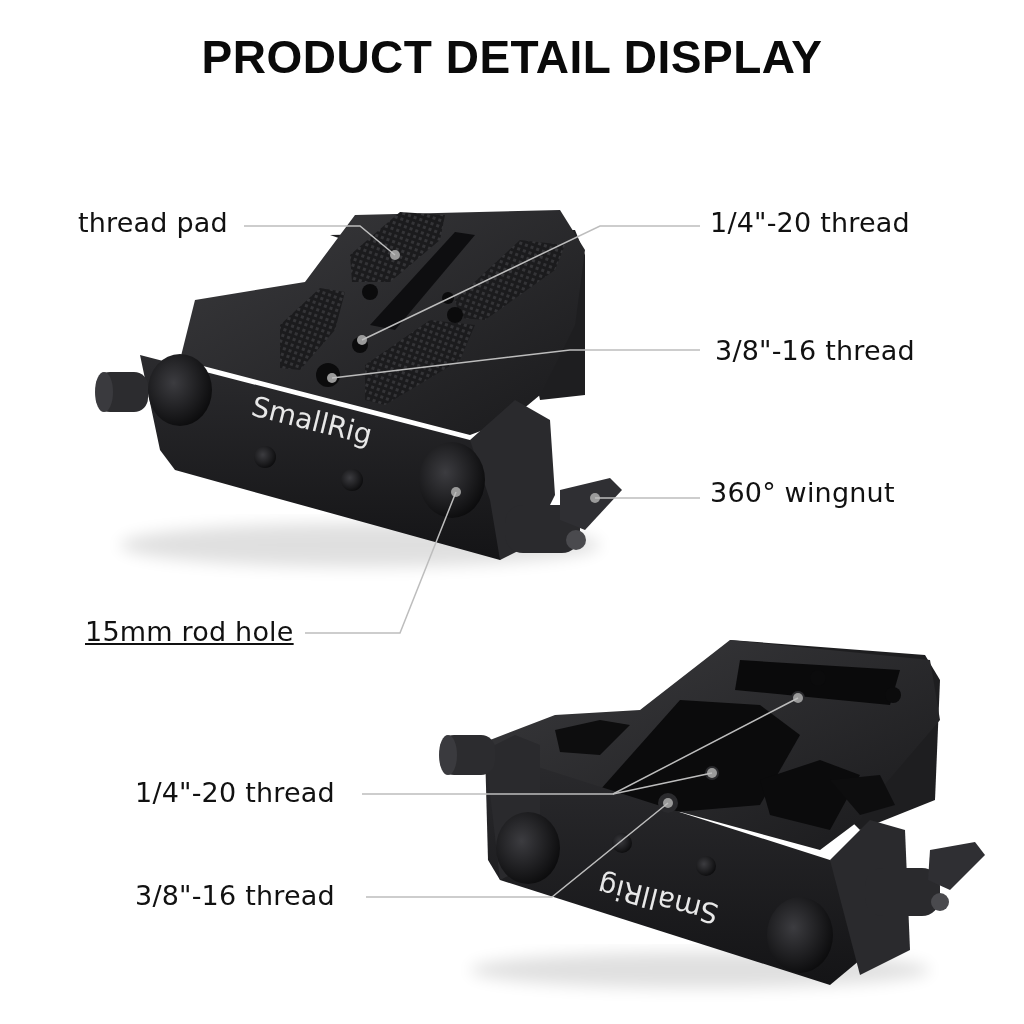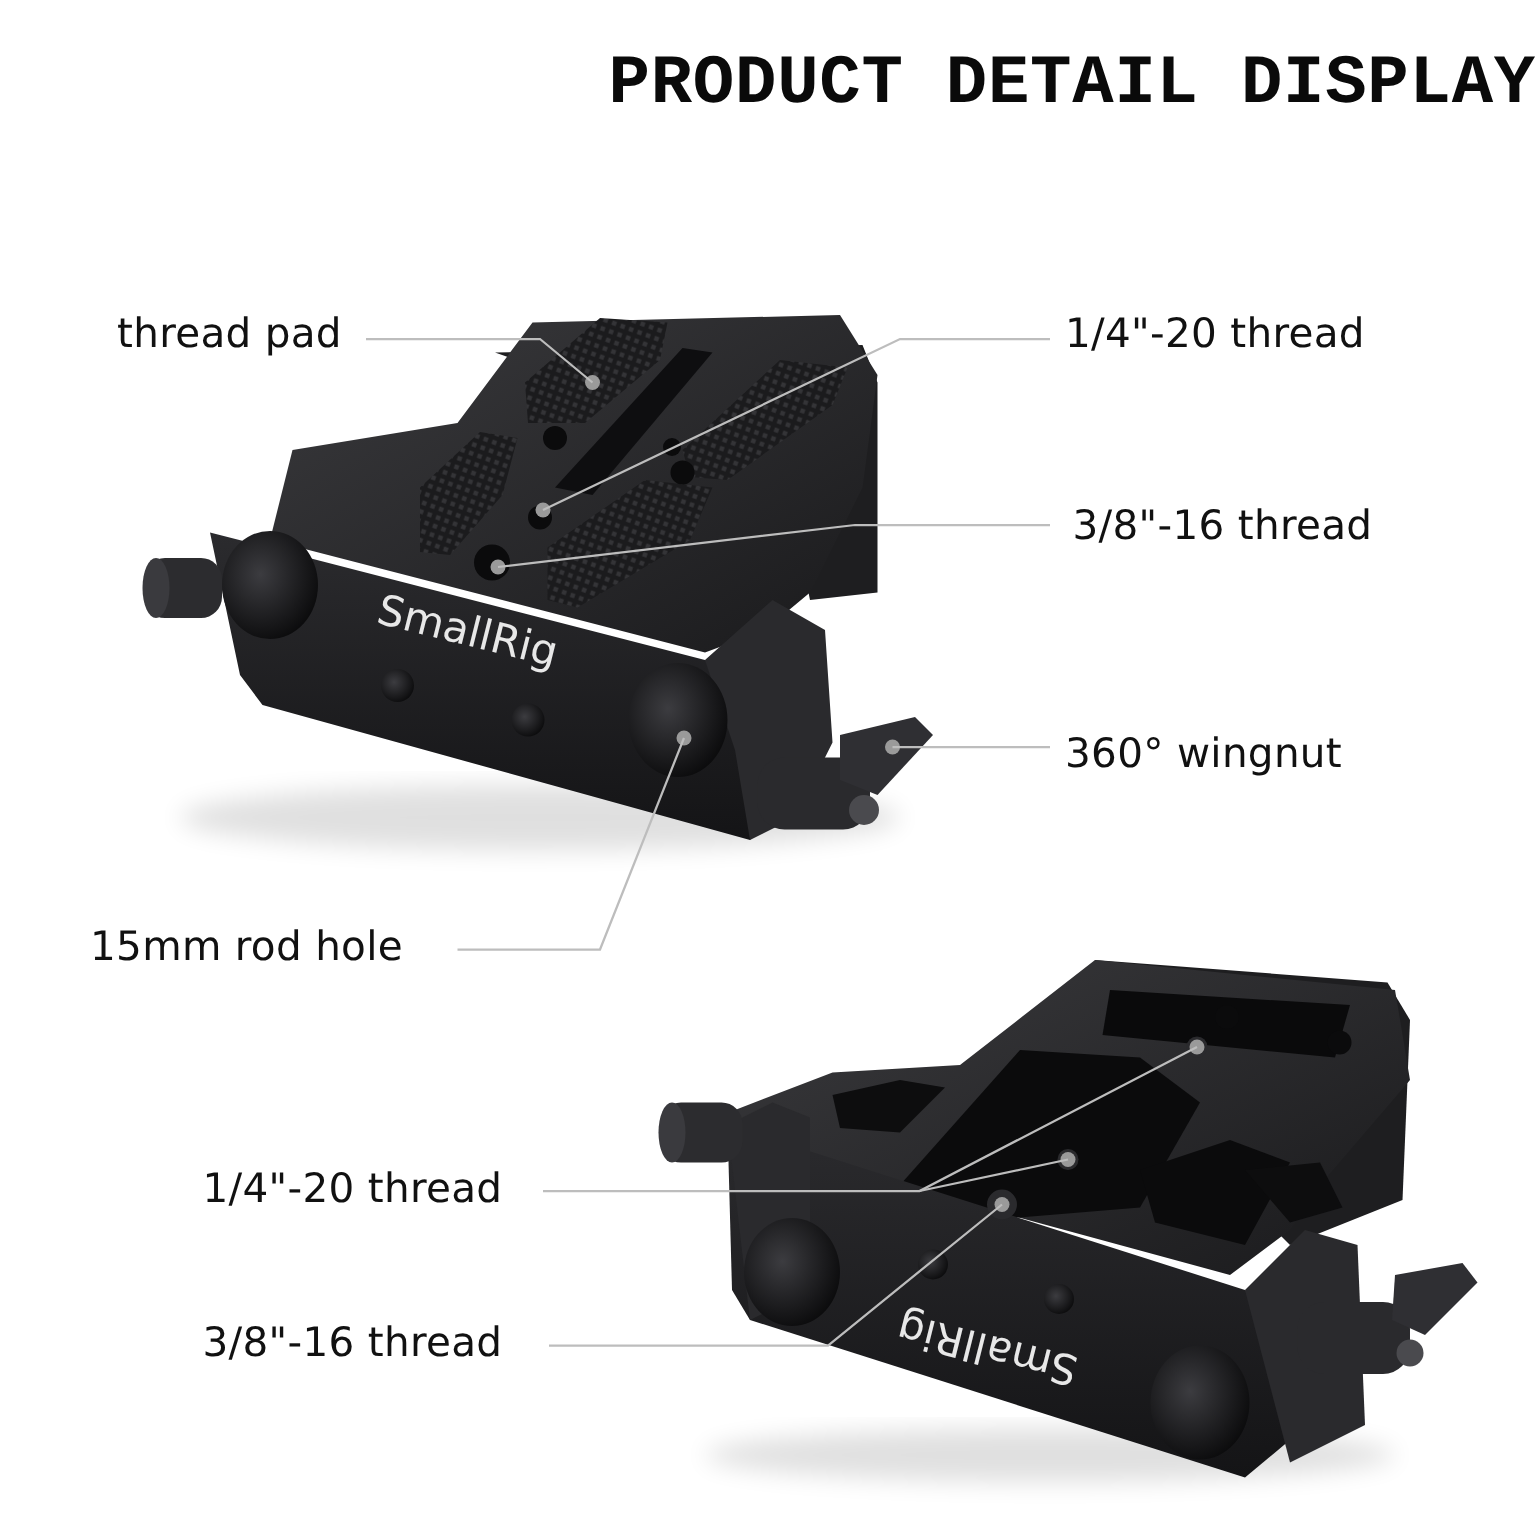--- a/index.html
+++ b/index.html
@@ -1,17 +1,17 @@
 <!DOCTYPE html>
 <html><head>
 <meta charset="utf-8">
 <style>
   html, body { margin:0; padding:0; background:#ffffff; }
   body { width:1024px; height:1024px; position:relative; overflow:hidden; font-family:"Liberation Sans", sans-serif; }
-  .title { position:absolute; left:0; top:30px; width:1024px; text-align:right; font-size:46px; font-weight:bold; color:#0a0a0a; letter-spacing:0.5px; font-family:Liberation Mono, monospace; }
+  .title { position:absolute; left:0; top:30px; width:1024px; text-align:center; font-size:46px; font-weight:bold; color:#0a0a0a; letter-spacing:0.5px; font-family:Liberation Sans, sans-serif; }
   .label { position:absolute; font-size:27px; color:#111; font-family:"DejaVu Sans", sans-serif; white-space:nowrap; letter-spacing:0.2px; }
   svg.canvas { position:absolute; left:0; top:0; }
 </style>
 </head>
 <body>
 
 <div class="title">PRODUCT DETAIL DISPLAY</div>
 
 <svg class="canvas" width="1024" height="1024" viewBox="0 0 1024 1024">
   <defs>
@@ -145,16 +145,16 @@
   <g stroke="#bdbdbd" stroke-width="1.5" fill="none">
     <polyline points="362,794 613,794 798,698"></polyline>
     <polyline points="613,794 712,773"></polyline>
     <polyline points="366,897 552,897 668,803"></polyline>
   </g>
 </svg>
 
 <div class="label" style="left:78px; top:207px;">thread pad</div>
 <div class="label" style="left:710px; top:207px;">1/4"-20 thread</div>
 <div class="label" style="left:715px; top:335px;">3/8"-16 thread</div>
-<div class="label" style="left:710px; top:487px;">360° wingnut</div>
-<div class="label" style="left:60px; top:616px;">15mm rod hole</div>
+<div class="label" style="left:710px; top:477px;">360° wingnut</div>
+<div class="label" style="left:85px; top:616px;text-decoration:underline;">15mm rod hole</div>
 <div class="label" style="left:135px; top:777px;">1/4"-20 thread</div>
 <div class="label" style="left:135px; top:880px;">3/8"-16 thread</div>
 
 </body></html>

